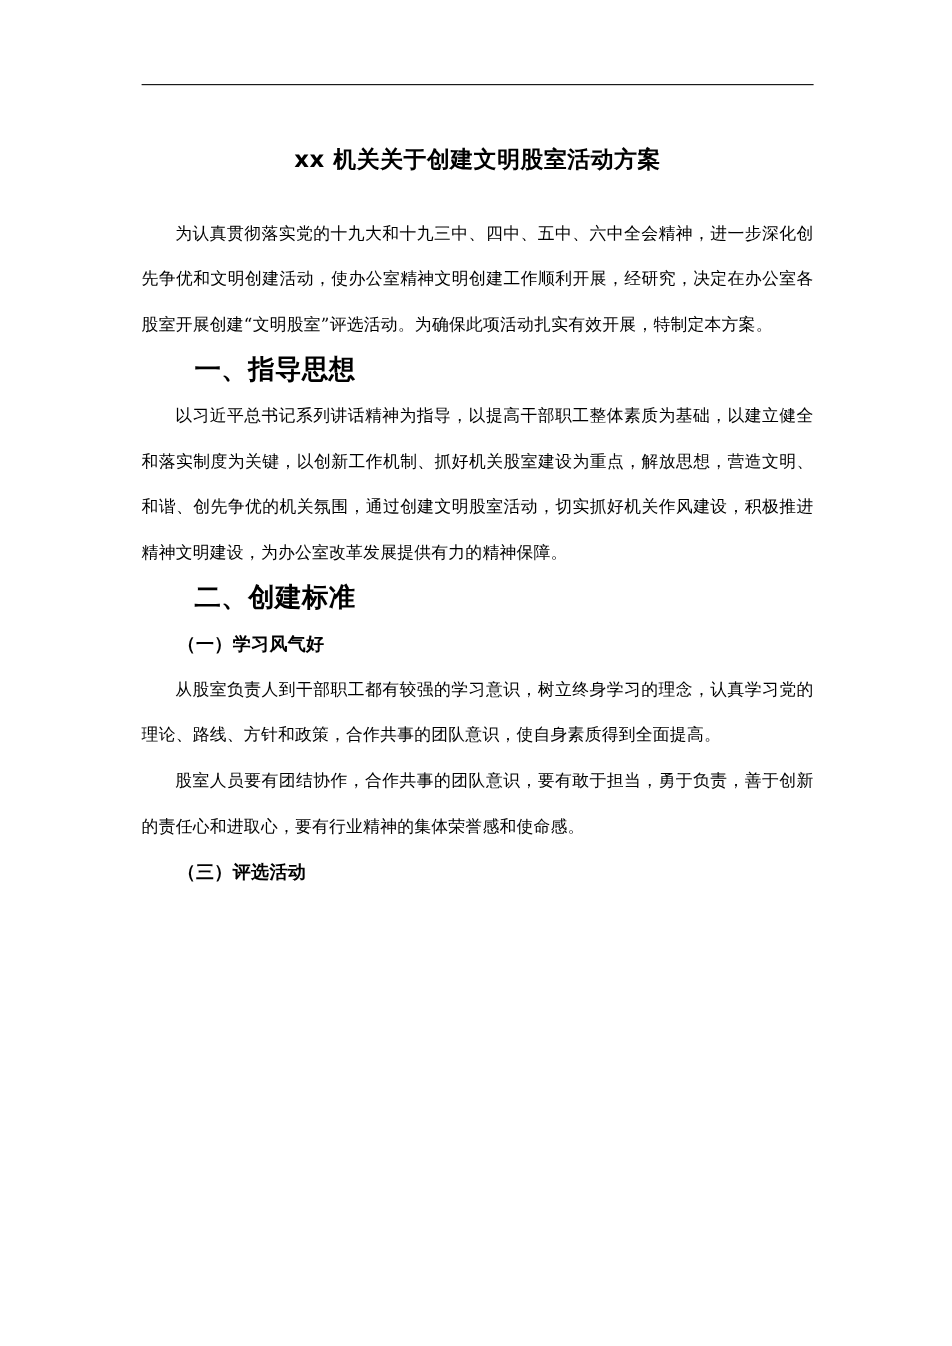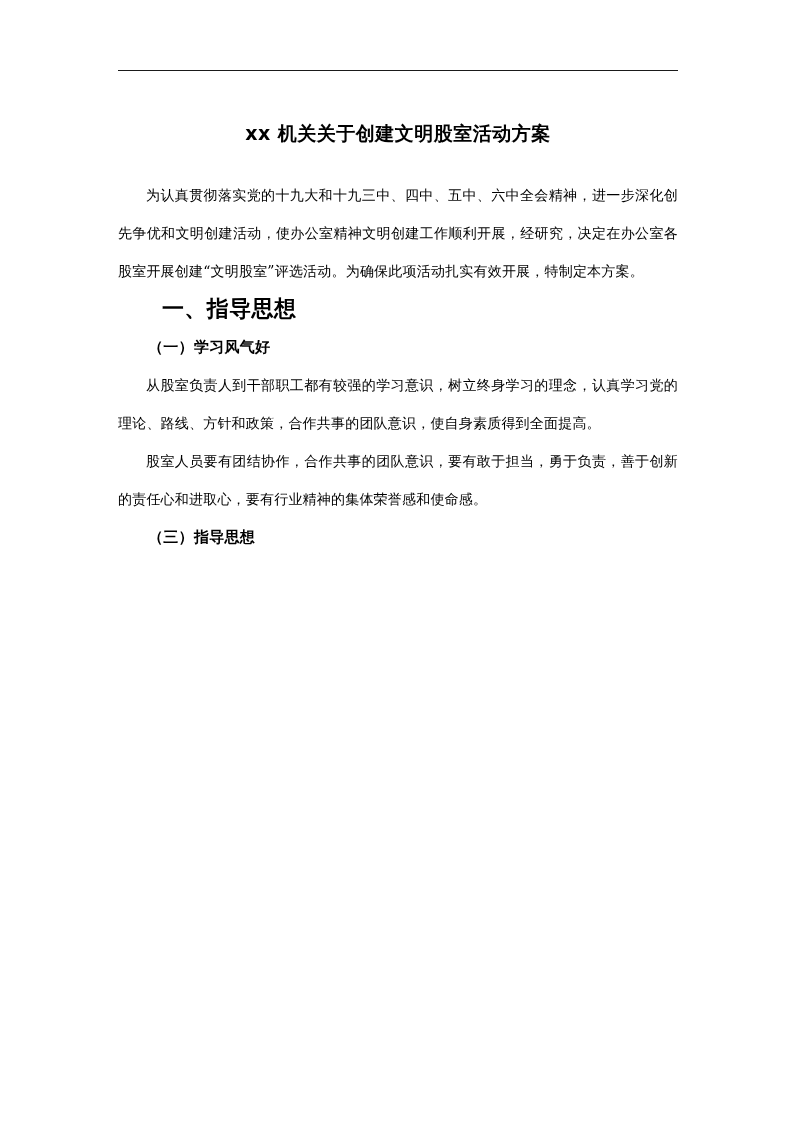--- a/index.html
+++ b/index.html
@@ -89,26 +89,28 @@
     <div class="header-rule"></div>
 
     <div class="doc-title">xx 机关关于创建文明股室活动方案</div>
 
     <div class="body-block" style="top:176px;">
 
       <p class="para">为认真贯彻落实党的十九大和十九三中、四中、五中、六中全会精神，进一步深化创先争优和文明创建活动，使办公室精神文明创建工作顺利开展，经研究，决定在办公室各股室开展创建“文明股室”评选活动。为确保此项活动扎实有效开展，特制定本方案。</p>
 
       <h2 class="section">一、指导思想</h2>
 
+      <p class="para">以习近平总书记系列讲话精神为指导，以提高干部职工整体素质为基础，以建立健全和落实制度为关键，以创新工作机制、抓好机关股室建设为重点，解放思想，营造文明、和谐、创先争优的机关氛围，通过创建文明股室活动，切实抓好机关作风建设，积极推进精神文明建设，为办公室改革发展提供有力的精神保障。</p>
 
+      <h2 class="section">二、创建标准</h2>
 
       <h3 class="subsection">（一）学习风气好</h3>
 
       <p class="para">从股室负责人到干部职工都有较强的学习意识，树立终身学习的理念，认真学习党的理论、路线、方针和政策，合作共事的团队意识，使自身素质得到全面提高。</p>
 
 
       <p class="para">股室人员要有团结协作，合作共事的团队意识，要有敢于担当，勇于负责，善于创新的责任心和进取心，要有行业精神的集体荣誉感和使命感。</p>
 
-      <h3 class="subsection">（三）指导思想</h3>
+      <h3 class="subsection">（三）评选活动</h3>
 
     </div>
   </div>
 </div>
 
 </body></html>

